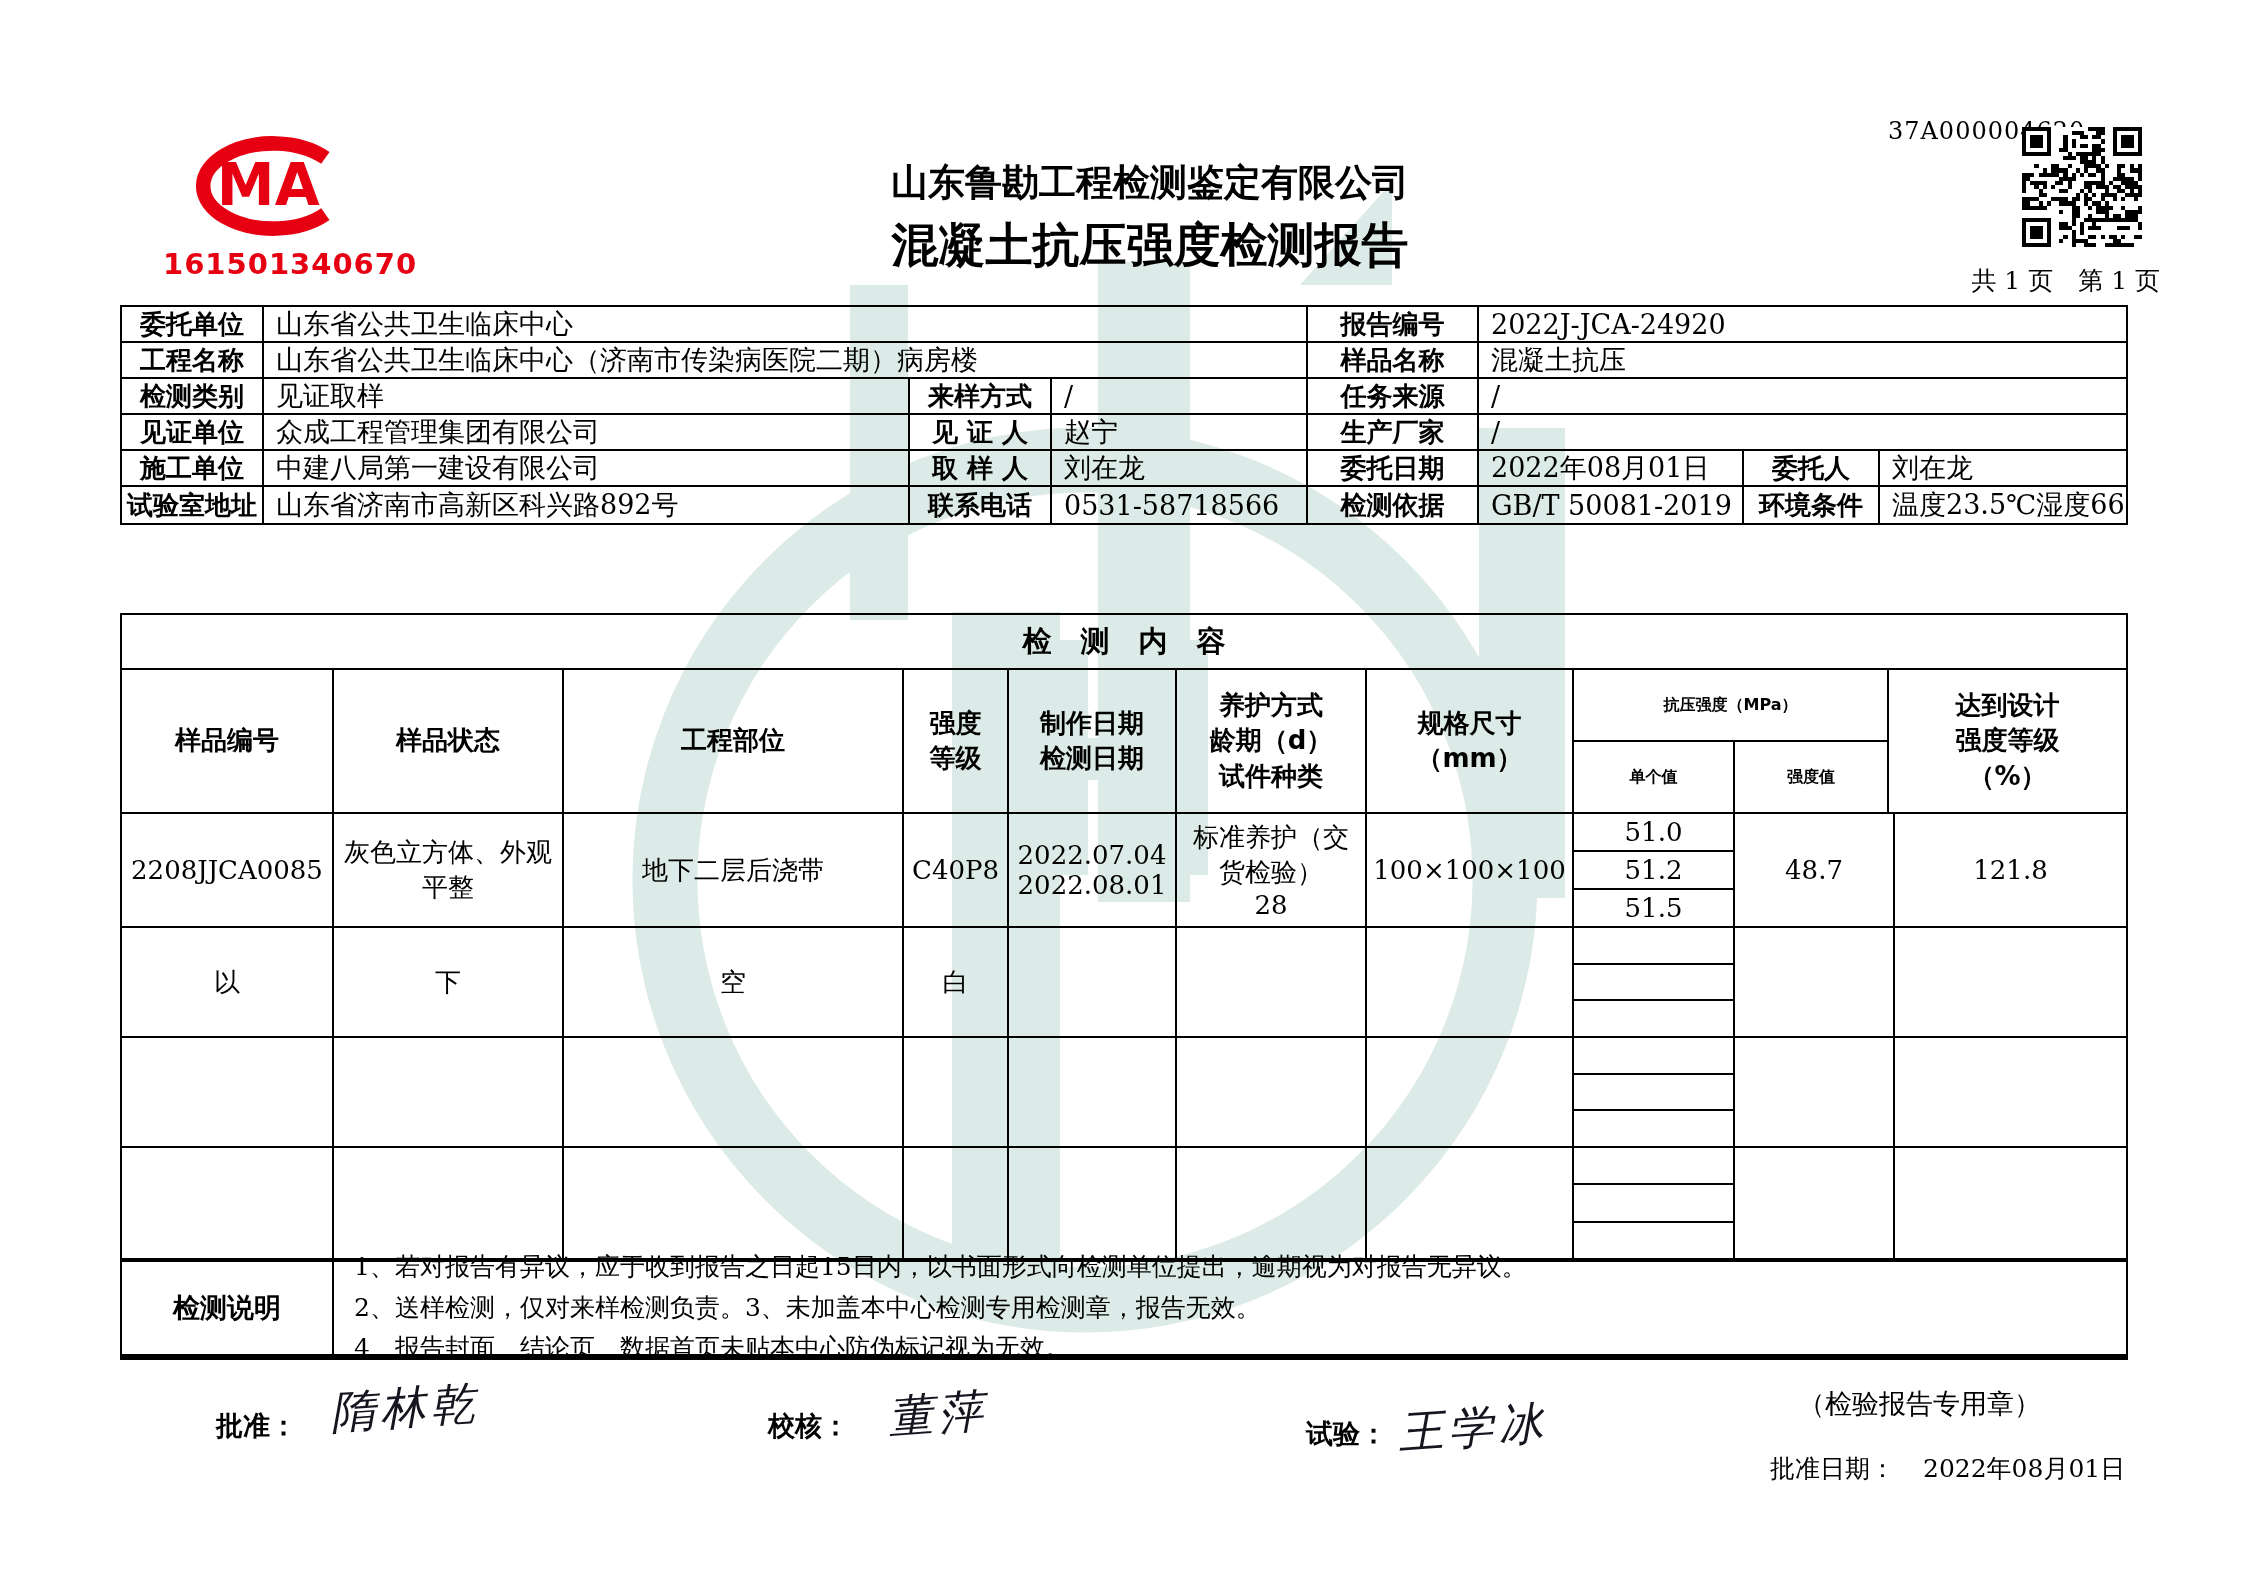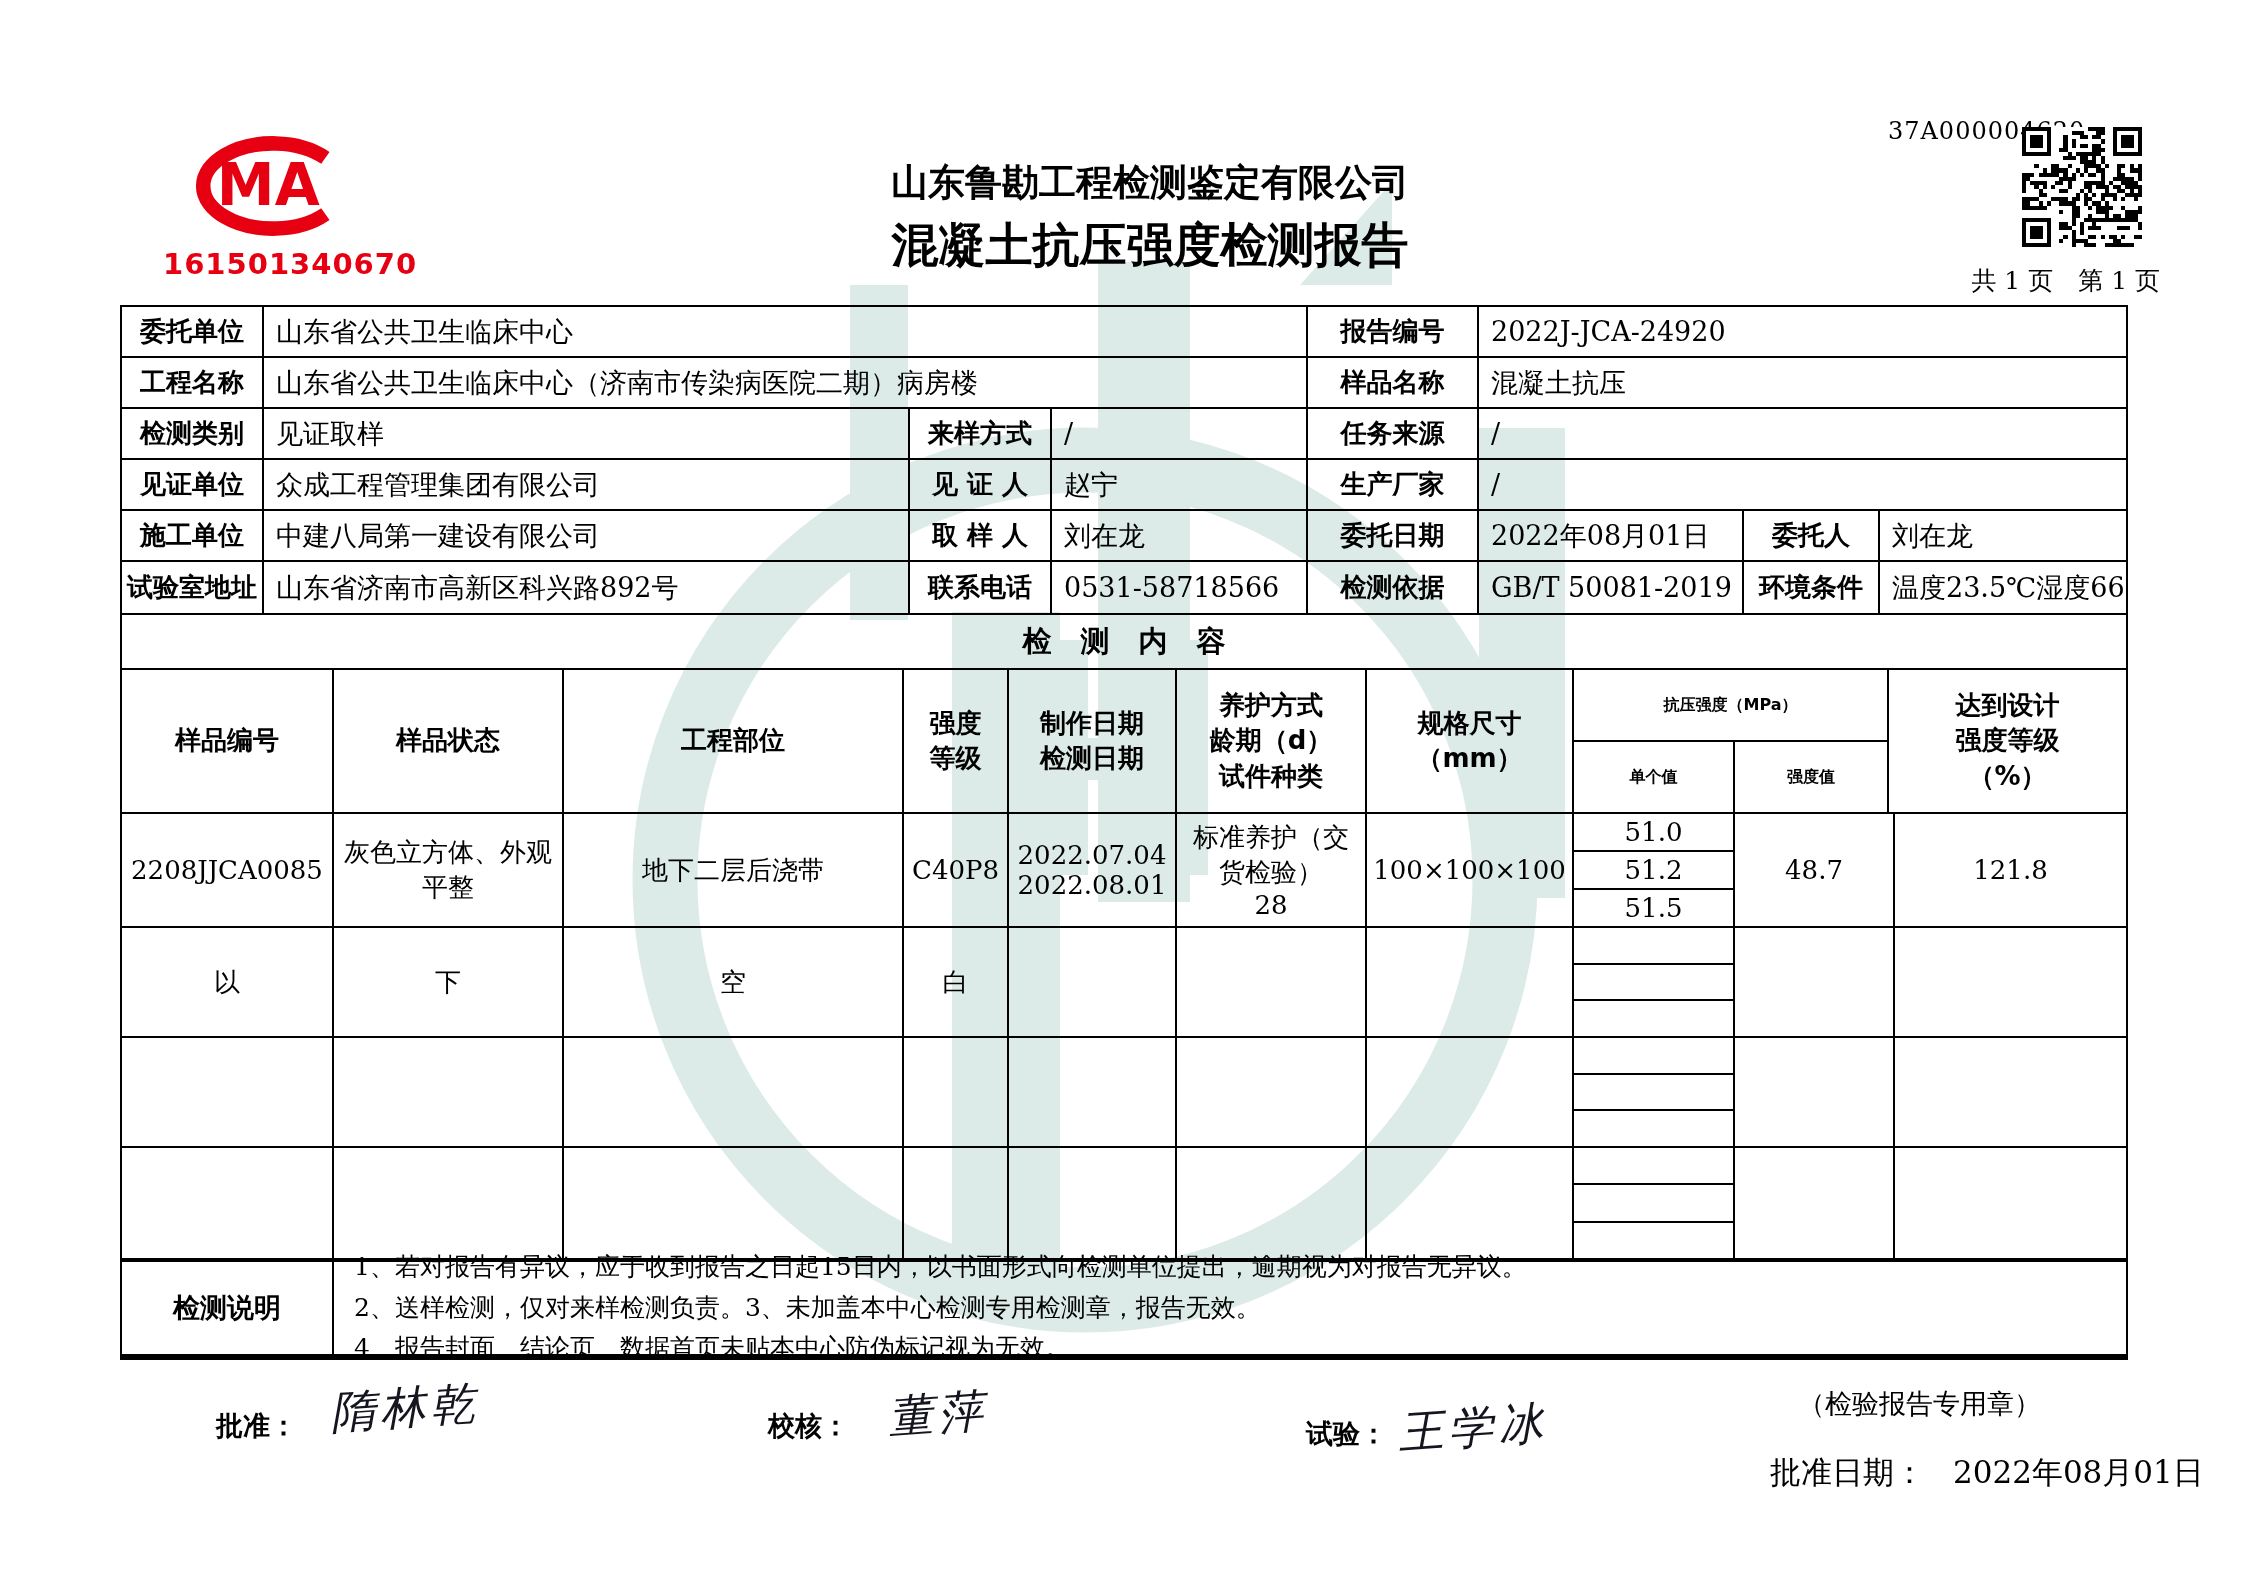--- a/index.html
+++ b/index.html
@@ -19,21 +19,21 @@
   }
   .titles { position: absolute; left: 745px; top: 158px; width: 810px; text-align: center; }
   .company { font-size: 37px; font-weight: bold; font-family: "DejaVu Sans", sans-serif; }
   .rtitle  { font-size: 47px; font-weight: bold; font-family: "DejaVu Sans", sans-serif; margin-top: 6px; }
   .antifake { position: absolute; left: 1888px; top: 117px; font-size: 24px; letter-spacing: 1px; white-space: nowrap; }
   .qr { position: absolute; left: 2022px; top: 127px; width: 120px; height: 120px; }
   .pagination { position: absolute; left: 1890px; top: 264px; width: 270px; text-align: right; font-size: 25px; }
 
   
   .info { position: absolute; left: 120px; top: 305px; width: 2008px; border: 2px solid #000; background: transparent; }
-  .irow { display: flex; height: 51px; border-bottom: 2px solid #000; }
+  .irow { display: flex; height: 36px; border-bottom: 2px solid #000; }
   .irow.last { border-bottom: none; }
   .ic { border-right: 2px solid #000; display: flex; align-items: center; overflow: hidden; }
   .ic.lab { justify-content: center; font-family: "DejaVu Sans", sans-serif; font-weight: bold; font-size: 26px; white-space: nowrap; }
   .ic.val { padding: 0 12px; font-size: 27px; white-space: nowrap; }
   .ic.end { border-right: none; }
   .w142 { width: 142px; } .w1044 { width: 1044px; } .w646 { width: 646px; }
   .w256 { width: 256px; } .w171 { width: 171px; } .w265 { width: 265px; } .w136 { width: 136px; }
   .grow { flex: 1; }
 
   
@@ -74,21 +74,21 @@
   .notes-label { width: 212px; border-right: 2px solid #000; display: flex; align-items: center; justify-content: center;
                  font-family: "DejaVu Sans", sans-serif; font-weight: bold; font-size: 27px; }
   .notes-body { flex: 1; padding: 16px 20px; display: flex; flex-direction: column; justify-content: center; }
   .notes-body div { font-size: 25px; line-height: 1.62; }
 
   
   .sig-label { position: absolute; font-family: "DejaVu Sans", sans-serif; font-weight: bold; font-size: 27px; }
   .signature { position: absolute; font-family: "DejaVu Serif", serif; font-style: italic; font-size: 45px;
                letter-spacing: 5px; transform: rotate(-4deg); color: #15151f; }
   .seal-note { position: absolute; left: 1798px; top: 1386px; font-size: 27px; }
-  .appr-date { position: absolute; left: 1770px; top: 1452px; font-size: 31px; white-space: nowrap; }
+  .appr-date { position: absolute; left: 1770px; top: 1452px; font-size: 25px; white-space: nowrap; }
   .appr-date .gap { display: inline-block; width: 28px; }
 </style>
 </head>
 <body>
 
 <div class="page">
 
   <svg class="wm" width="2245" height="1587" viewBox="0 0 2245 1587">
     <g fill="#dcebe7" stroke="none">
       <rect x="850" y="285" width="58" height="335"></rect>

